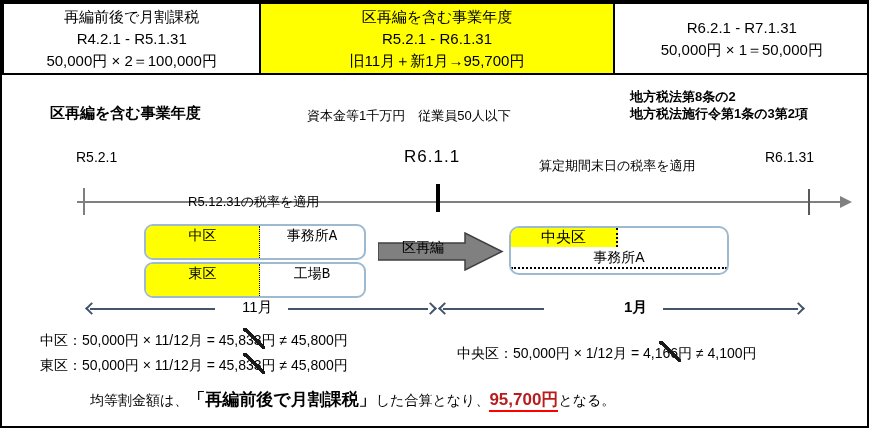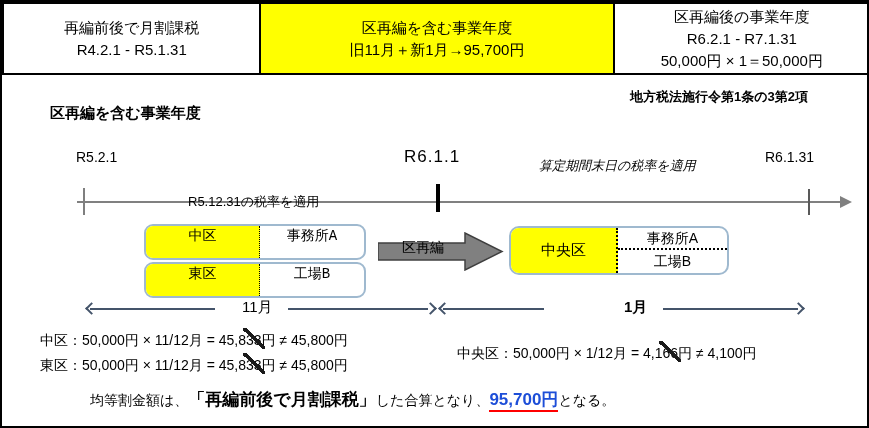--- a/index.html
+++ b/index.html
@@ -32,35 +32,35 @@
   .tick { position:absolute; background:#7f7f7f; }
   .tick.start { left:81px; top:186px; width:2px; height:27px; }
   .tick.mid   { left:434px; top:182px; width:4px; height:28px; background:#000; }
   .tick.end   { left:806px; top:187px; width:2px; height:26px; background:#595959; }
   .tl-lab { position:absolute; font-size:14px; white-space:nowrap; }
   .tl-lab.start { left:74px;  top:147px; }
   .tl-lab.mid   { left:402px; top:145px; font-size:17px; letter-spacing:1px; }
   .tl-lab.end   { left:763px; top:147px; }
   .tl-note { position:absolute; font-size:13px; white-space:nowrap; }
   .tl-note.l { left:186px; top:155px;margin-top:36px; }
-  .tl-note.r { left:537px; top:155px;font-style:italic; }
+  .tl-note.r { left:537px; top:155px; }
   
   .before-grp { position:absolute; left:142px; top:222px; width:222px; }
   .before-row {
     height:36px; margin-bottom:2px; display:flex; overflow:hidden;
     border:2px solid #9fb9cf; border-radius:9px; background:#fff;
     font-size:14px; line-height:21px; text-align:center;font-family:Liberation Mono, monospace;
   }
   .before-row .ward { width:114px; background:#ffff00; border-right:1px dotted #000; }
   .before-row .site { flex:1; }
   .reorg-arrow-wrap { position:absolute; left:376px; top:230px; width:126px; height:39px; }
   .reorg-label { position:absolute; left:380px; top:237px; width:82px; text-align:center; font-size:14px; }
   .after-box {
     position:absolute; left:507px; top:224px; width:220px; height:49px;
-    border:2px solid #9fb9cf; border-radius:10px; display:flex; overflow:hidden; background:#fff;
+    border:2px solid #9fb9cf; border-radius:10px; display:flex; overflow:hidden; background:#fff;flex-direction:column;
   }
   .after-box .ward {
     width:107px; background:#ffff00; border-right:2px dotted #000;
     display:flex; align-items:center; justify-content:center; font-size:15px;
   }
   .after-box .sites { flex:1; display:flex; flex-direction:column; text-align:center; font-size:14px; }
   .after-box .sites .top { height:22px; line-height:21px; border-bottom:2px dotted #000; }
   .after-box .sites .bot { flex:1; line-height:22px; }
   
   .mspan { position:absolute; height:22px;text-align:center; }
@@ -75,48 +75,51 @@
   .formula.f2 { left:38px;  top:355px; }
   .formula.f3 { left:455px; top:343px; }
   .struck { position:relative; display:inline-block; }
   .struck::after {
     content:""; position:absolute; left:-3px; right:-3px; top:-4px; bottom:-1px;
     background:linear-gradient(to top right, transparent 45%, #1a1a1a 45%, #1a1a1a 57%, transparent 57%);
   }
   
   .summary { position:absolute; left:88px; top:386px; width:770px; font-size:14px; white-space:nowrap; }
   .summary .big  { font-size:17px; font-weight:bold; }
-  .summary .red  { font-size:17px; font-weight:bold; color:#1d4ed8; border-bottom:2px solid #ff0000; padding-bottom:1px; }
+  .summary .red  { font-size:17px; font-weight:bold; color:#b91c1c; border-bottom:2px solid #ff0000; padding-bottom:1px; }
 </style>
 </head>
 <body>
 
 <div id="stage">
 
   <div class="hdr-row">
     <div class="hdr-box b1">
       <div>再編前後で月割課税</div>
       <div>R4.2.1 - R5.1.31</div>
+      <div>50,000円 × 2＝100,000円</div>
     </div>
     <div class="hdr-box b2">
       <div>区再編を含む事業年度</div>
+      <div>R5.2.1 - R6.1.31</div>
       <div>旧11月＋新1月→95,700円</div>
     </div>
     <div class="hdr-box b3">
-      <div>区再編後の事業年度</div>
       <div>R6.2.1 - R7.1.31</div>
       <div>50,000円 × 1＝50,000円</div>
     </div>
   </div>
 
   <div class="law">
+    <div>地方税法第8条の2</div>
     <div>地方税法施行令第1条の3第2項</div>
   </div>
 
   <div class="sec-title">区再編を含む事業年度</div>
+  <div class="cond-note">資本金等1千万円　従業員50人以下</div>
 
   <div class="tl-line"></div>
   <div class="tl-head"></div>
   <div class="tick start"></div>
   <div class="tick mid"></div>
   <div class="tick end"></div>
   <div class="tl-lab start">R5.2.1</div>
   <div class="tl-note l">R5.12.31の税率を適用</div>
   <div class="tl-lab mid">R6.1.1</div>
   <div class="tl-note r">算定期間末日の税率を適用</div>

